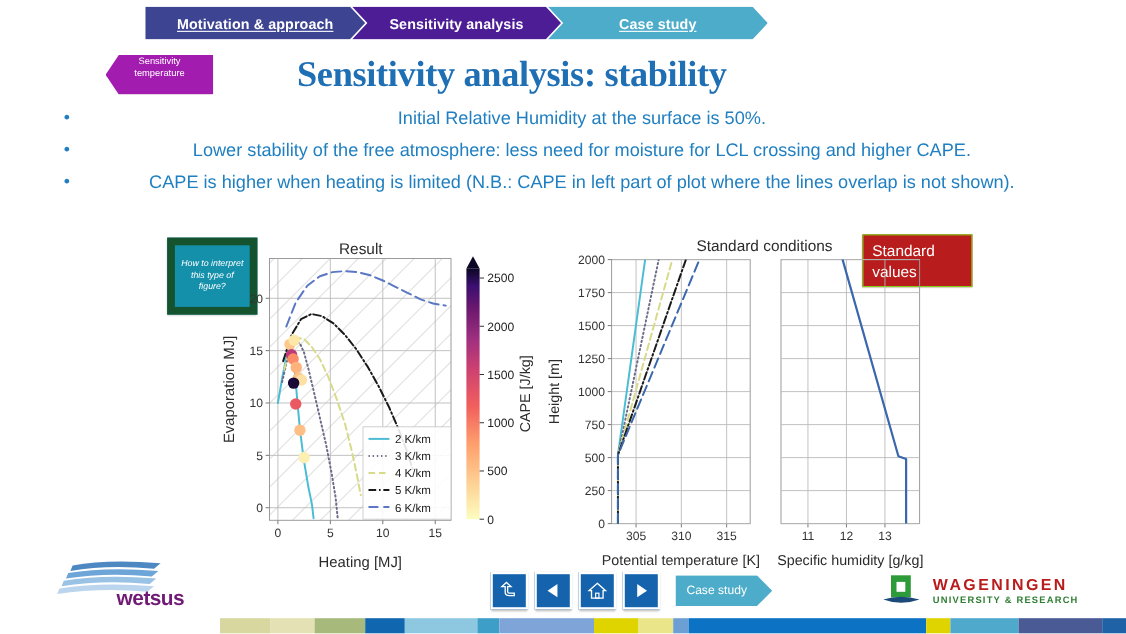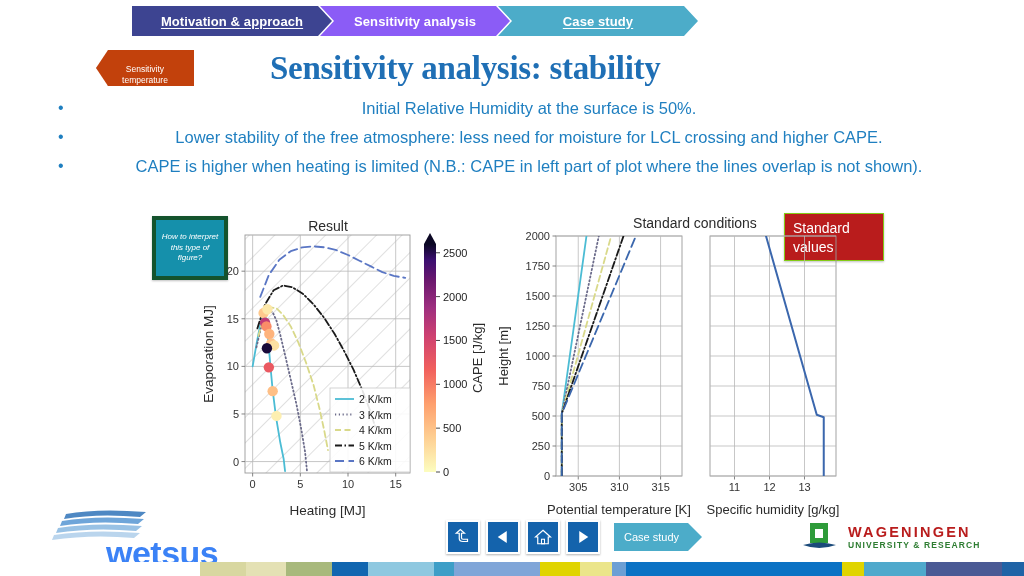--- a/index.html
+++ b/index.html
@@ -14,49 +14,49 @@
     position:relative;height:30px;display:flex;align-items:center;justify-content:center;
     color:#ffffff;font-size:13px;font-weight:600;letter-spacing:.1px;
     clip-path:polygon(0 0, calc(100% - 14px) 0, 100% 50%, calc(100% - 14px) 100%, 0 100%, 14px 50%);
     margin-left:-12px;
   }
   .chev:first-child{margin-left:0;clip-path:polygon(0 0, calc(100% - 14px) 0, 100% 50%, calc(100% - 14px) 100%, 0 100%);}
   .chev span{text-decoration:underline;text-underline-offset:2px;}
   .chev.active span{text-decoration:none;}
   .chev.c1{width:200px;background:#3d4491;z-index:4;}
   .chev.c2{width:190px;background:#dbd927;color:#ffffff;z-index:3;}
-  .chev.c3{width:190px;background:#8b5cf6;z-index:2;}
+  .chev.c3{width:190px;background:#4c1d95;z-index:2;}
   .chev.c4{width:200px;background:#4cacc9;z-index:1;}
 
   
   #sensbadge{
     position:absolute;left:96px;top:50px;width:98px;height:36px;
-    background:#c2410c;color:#fff;font-size:8.5px;line-height:11px;
-    display:flex;align-items:flex-end;justify-content:center;text-align:center;
+    background:#a21caf;color:#fff;font-size:8.5px;line-height:11px;
+    display:flex;align-items:flex-start;justify-content:center;text-align:center;
     clip-path:polygon(12px 0, 100% 0, 100% 100%, 12px 100%, 0 50%);
     box-shadow:0 1px 2px rgba(0,0,0,.3);
   }
 
   
   #title{
     position:absolute;left:270px;top:50px;width:640px;
     font-family:"Liberation Serif", serif;
     font-size:33px;font-weight:700;color:#1f6fb5;letter-spacing:-.3px;
   }
 
   
   #bullets{position:absolute;left:58px;top:95px;width:920px;color:#1f7fc0;font-size:16.5px;line-height:26px;}
   .bullet{display:flex;margin-bottom:3px;}
   .bullet .dot{width:22px;flex:0 0 22px;color:#1f7fc0;font-size:16px;}
   .bullet .btxt{flex:1;text-align:center;}
 
   
   #howto{
     position:absolute;left:152px;top:216px;width:64px;height:52px;
-    background:#1590ab;color:#fff;border:4px solid #14532d;
+    background:#1590ab;color:#fff;border:7px solid #14532d;
     font-size:8px;line-height:10.5px;font-style:italic;text-align:center;
     display:flex;align-items:center;justify-content:center;padding:2px;
     box-shadow:0 1px 2px rgba(0,0,0,.25);
   }
   #stdvalues{
     position:absolute;left:784px;top:213px;width:100px;height:48px;
     background:#b91c1c;color:#fff;border:1px solid #84cc16;
     font-size:14px;line-height:19px;padding:5px 8px;box-sizing:border-box;
     box-shadow:0 1px 2px rgba(0,0,0,.25);
   }
@@ -69,21 +69,21 @@
   .navbtn{width:30px;height:30px;background:#1463ac;border:2px solid #ffffff;
     display:flex;align-items:center;justify-content:center;box-shadow:0 1px 2px rgba(0,0,0,.3);}
   #casestudybtn{
     margin-left:8px;width:88px;height:28px;background:#4cacc9;color:#fff;font-size:11px;
     display:flex;align-items:center;padding-left:10px;box-sizing:border-box;
     clip-path:polygon(0 0, calc(100% - 14px) 0, 100% 50%, calc(100% - 14px) 100%, 0 100%);
   }
 
   
   #wetsus{position:absolute;left:46px;top:508px;width:175px;height:60px;}
-  #wetsus .wtext{position:absolute;left:60px;top:26px;font-size:34px;font-weight:700;color:#3b82f6;letter-spacing:-.5px;}
+  #wetsus .wtext{position:absolute;left:60px;top:26px;font-size:19px;font-weight:700;color:#701a75;letter-spacing:-.5px;}
   #wur{position:absolute;left:800px;top:516px;width:185px;height:42px;display:flex;align-items:center;gap:8px;}
   #wurtext .l1{font-size:14.5px;font-weight:700;color:#b91c1c;letter-spacing:2.2px;}
   #wurtext .l2{font-size:8.5px;font-weight:700;color:#2e7d32;letter-spacing:1.1px;}
 
   
   #footer{position:absolute;left:0;bottom:0;width:1024px;height:14px;display:flex;}
   #footer div{height:100%;}
 </style>
 </head>
 <body>

